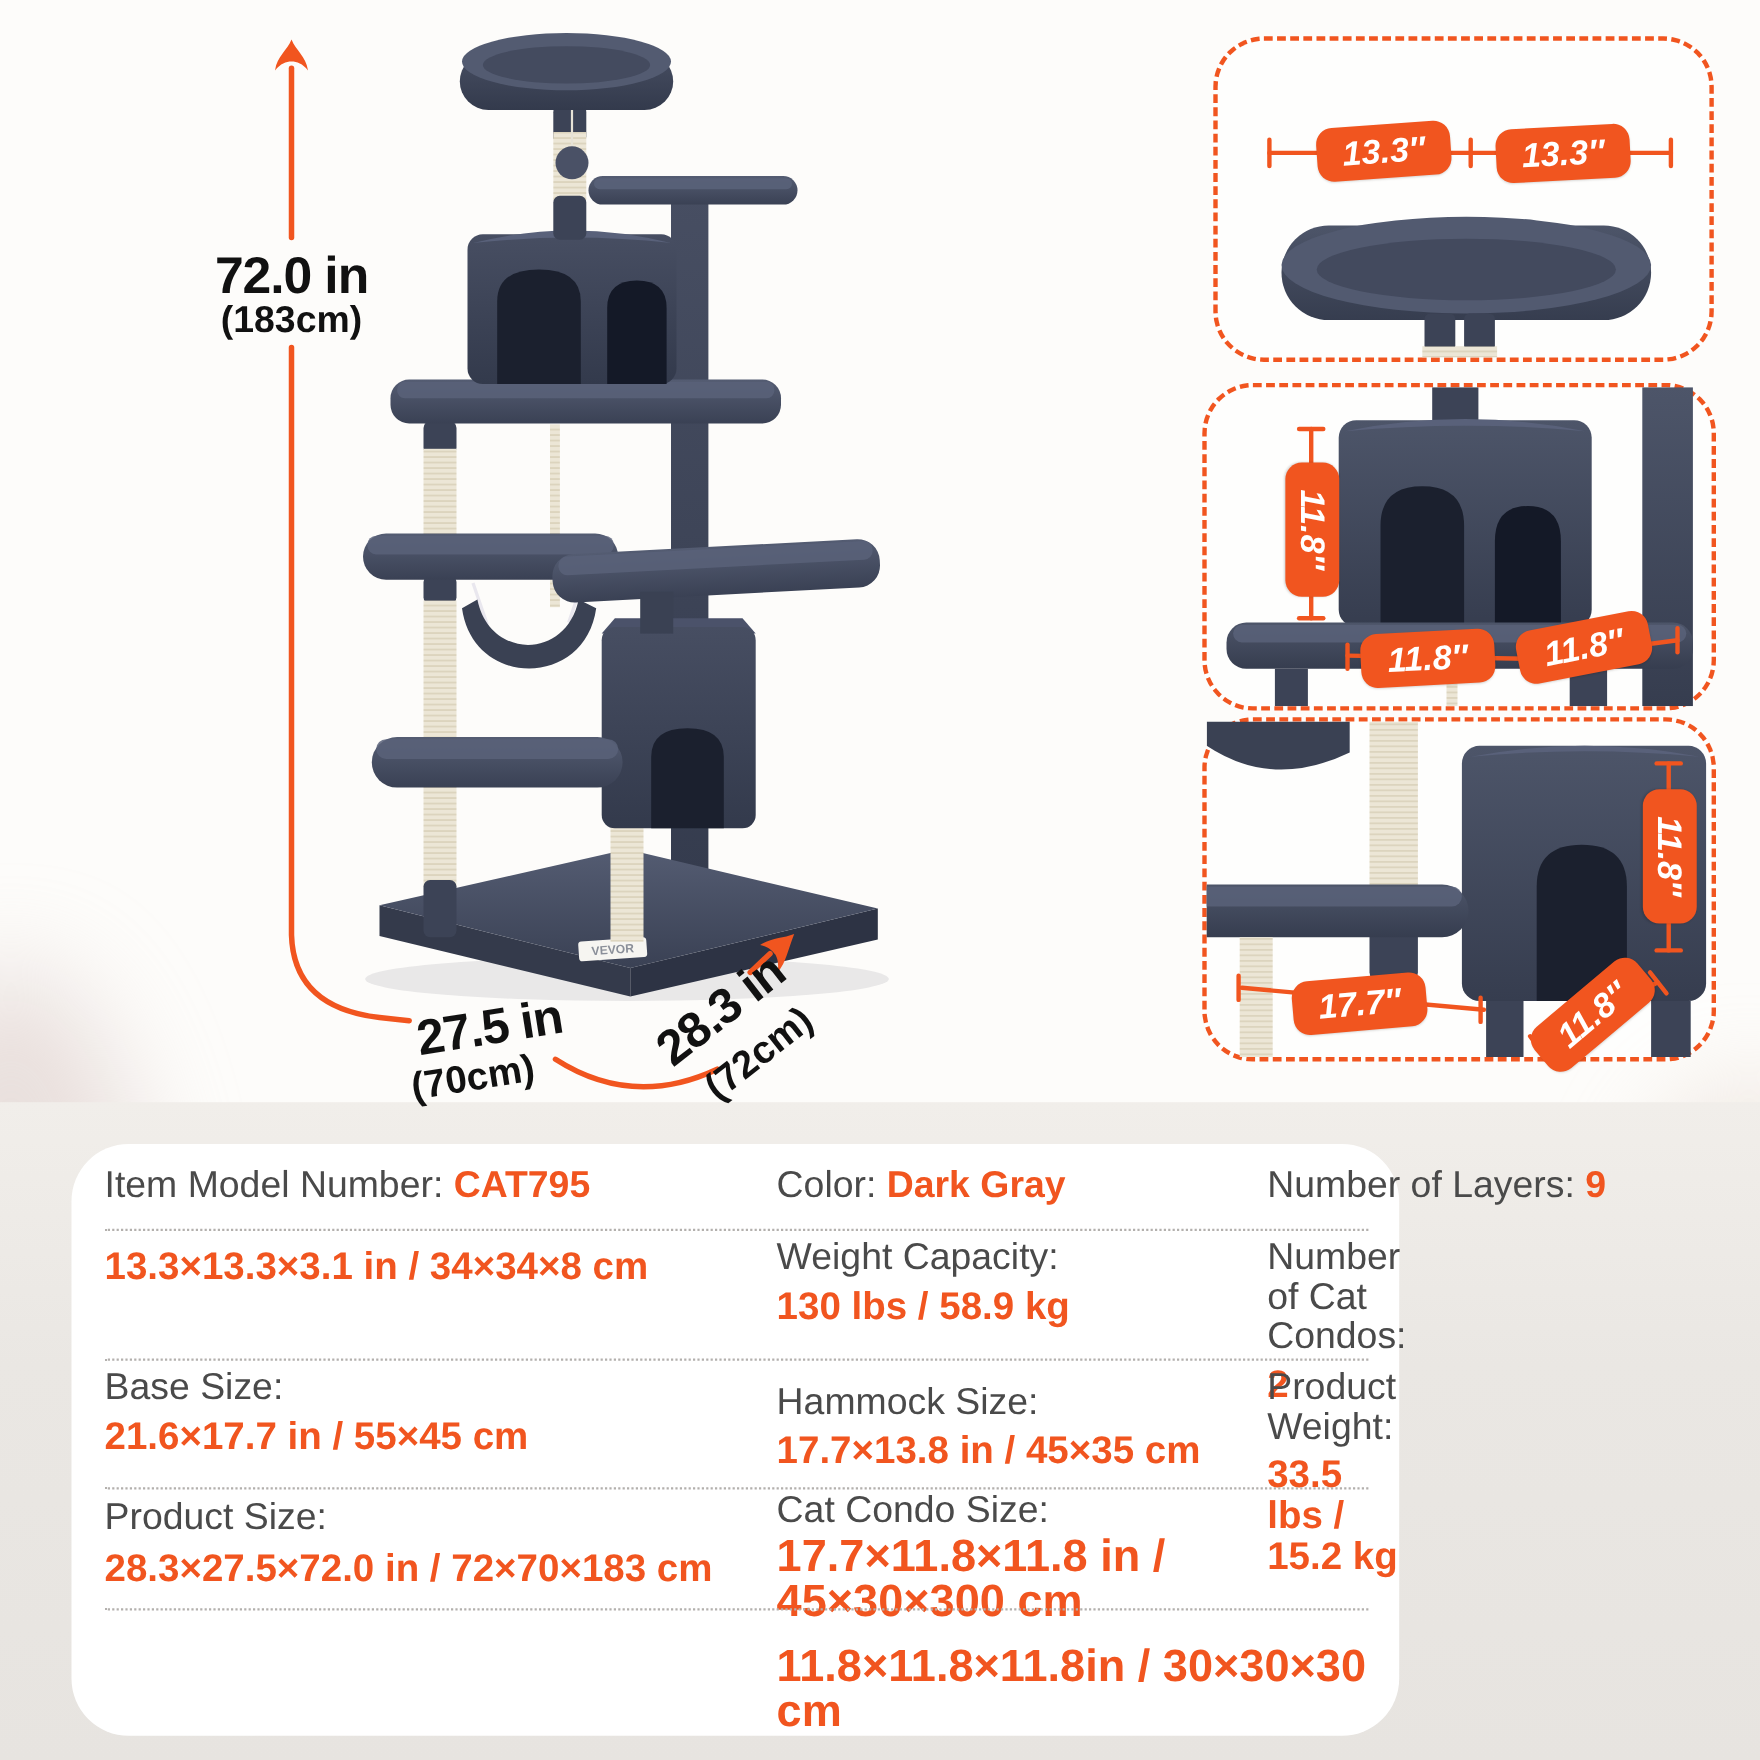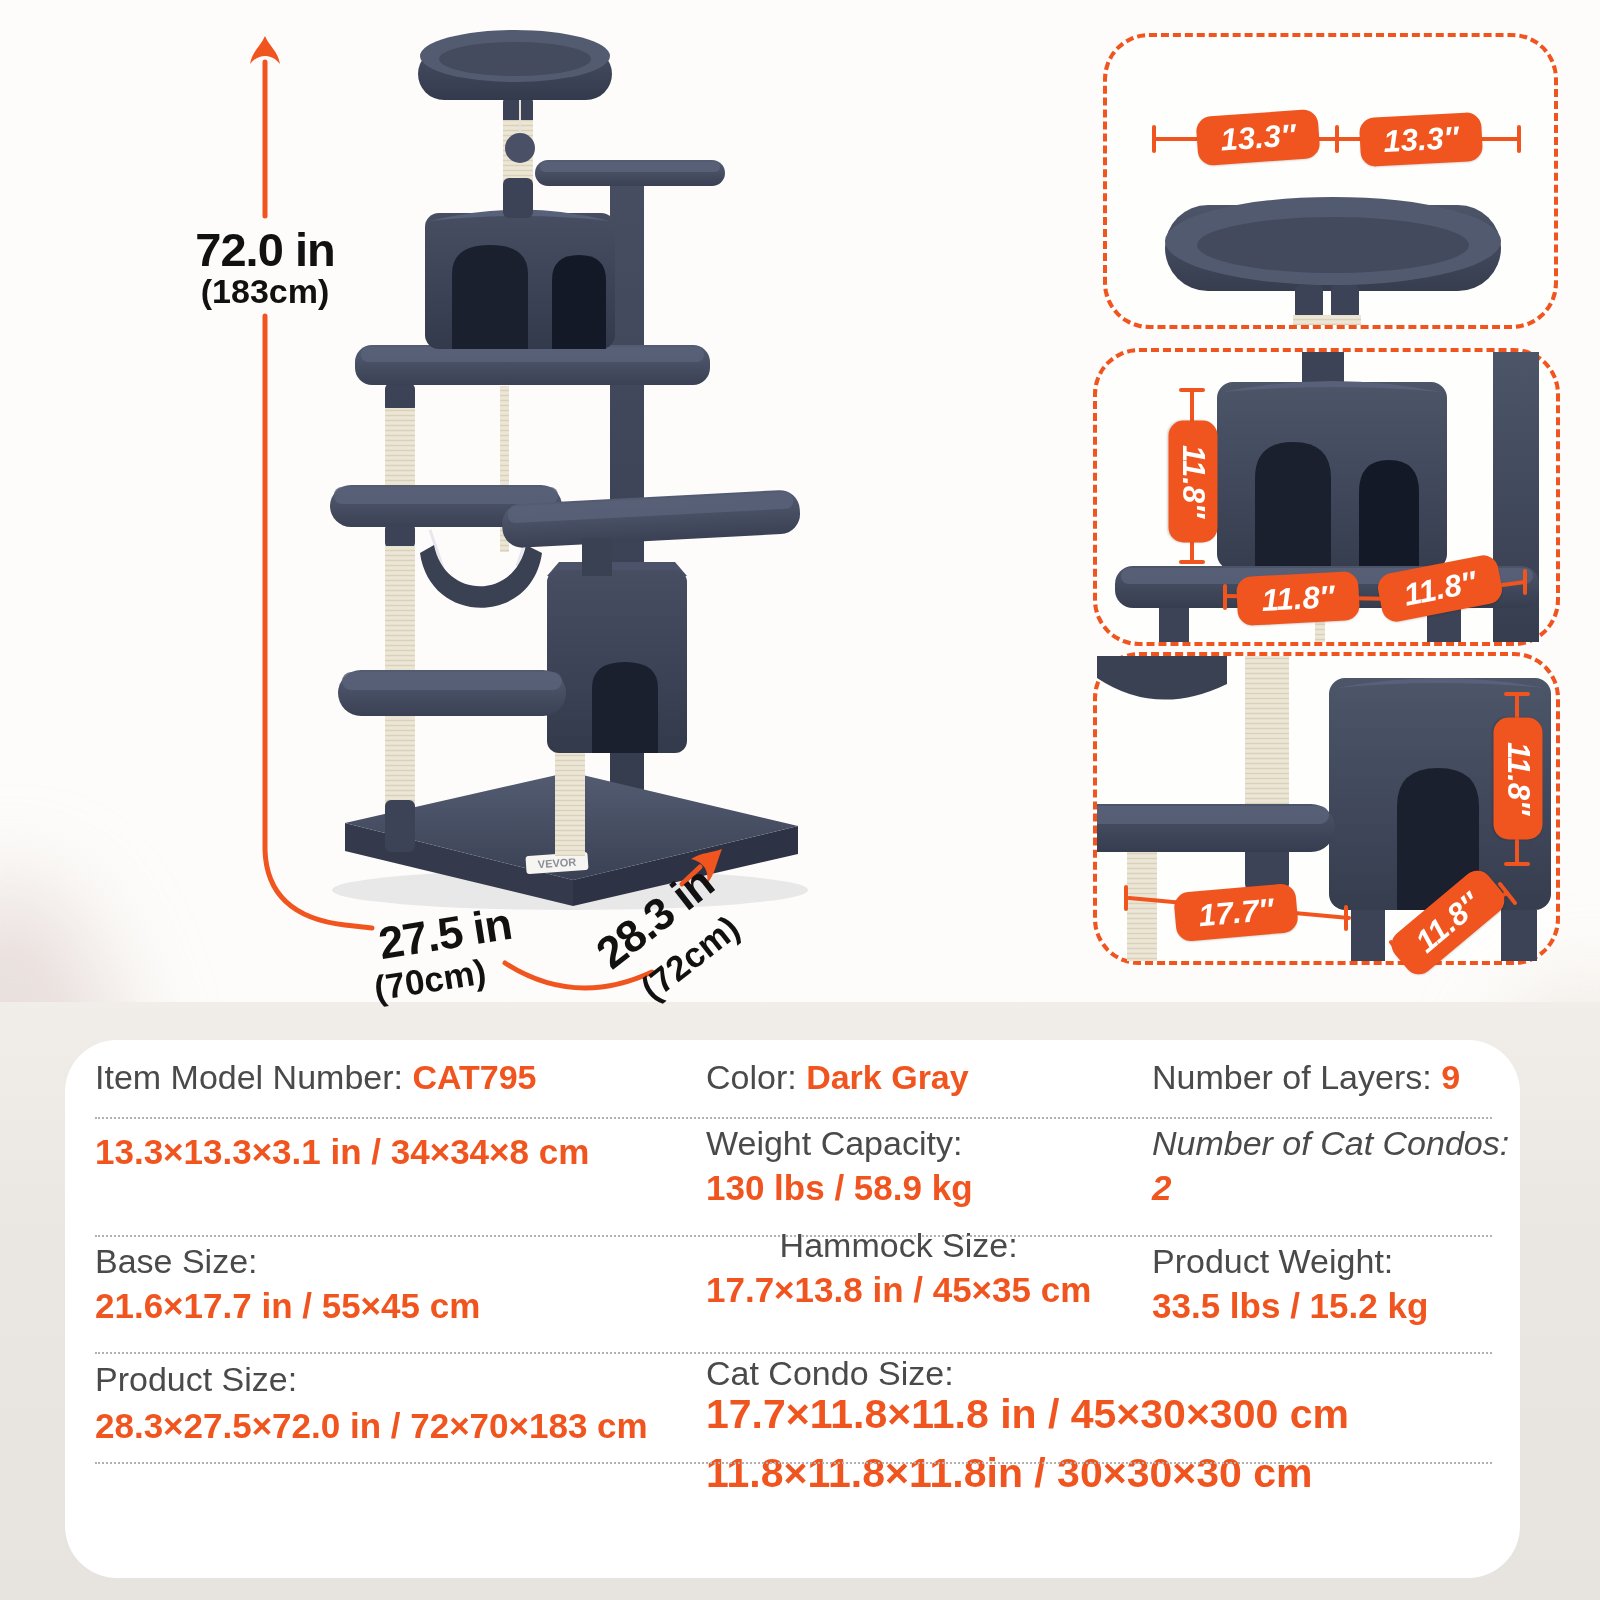--- a/index.html
+++ b/index.html
@@ -19,21 +19,21 @@
     letter-spacing:-1px;transform-origin:center;}
   .dim-metric{position:absolute;font-weight:700;color:#111;text-align:center;
     transform-origin:center;}
   
   .panel{position:absolute;border:4px dashed #F1551F;border-radius:46px;background:rgba(255,255,255,.55);}
   .panel svg{position:absolute;left:0;top:0;}
   .pill{position:absolute;background:#F1551F;color:#fff;font-weight:700;font-style:italic;
     font-size:31px;line-height:1;padding:9px 0;width:122px;text-align:center;
     border-radius:15px;transform-origin:center;box-shadow:0 1px 2px rgba(0,0,0,.15);}
   
-  .card{position:absolute;left:65px;top:1040px;width:1455px;height:538px;
+  .card{position:absolute;left:65px;top:1040px;width:1207px;height:538px;
     background:#ffffff;border-radius:52px;}
   .divider{position:absolute;left:30px;right:28px;border-top:2px dotted #b3b0ad;height:0;}
   .cell{position:absolute;line-height:1.05;}
   .lbl{font-size:34px;color:#4a4a4a;}
   .val{font-size:35px;font-weight:700;color:#F1551F;}
   .val-sm{font-size:41px;font-weight:700;color:#F1551F;line-height:1.0;}
   .inline-cell{position:absolute;font-size:34px;color:#4a4a4a;white-space:nowrap;}
   .inline-cell .val{font-size:34px;}
 </style>
 </head>
@@ -305,31 +305,31 @@
   </div>
   <div class="divider" style="top:77px;"></div>
 
   <div class="cell" style="left:30px;top:86px;">
     <div class="val" style="margin-top:8px;">13.3×13.3×3.1 in / 34×34×8 cm</div>
   </div>
   <div class="cell" style="left:641px;top:86px;">
     <div class="lbl">Weight Capacity:</div>
     <div class="val" style="margin-top:8px;">130 lbs / 58.9 kg</div>
   </div>
-  <div class="cell" style="left:1087px;top:86px;font-style:italic;">
+  <div class="cell" style="left:1087px;top:86px;">
     <div class="lbl">Number of Cat Condos:</div>
     <div class="val" style="margin-top:8px;">2</div>
   </div>
   <div class="divider" style="top:195px;"></div>
 
   <div class="cell" style="left:30px;top:204px;">
     <div class="lbl">Base Size:</div>
     <div class="val" style="margin-top:8px;">21.6×17.7 in / 55×45 cm</div>
   </div>
-  <div class="cell" style="left:641px;top:188px;text-align:center;">
+  <div class="cell" style="left:641px;top:217px;">
     <div class="lbl">Hammock Size:</div>
     <div class="val" style="margin-top:8px;">17.7×13.8 in / 45×35 cm</div>
   </div>
   <div class="cell" style="left:1087px;top:204px;">
     <div class="lbl">Product Weight:</div>
     <div class="val" style="margin-top:8px;">33.5 lbs / 15.2 kg</div>
   </div>
   <div class="divider" style="top:312px;"></div>
 
   <div class="cell" style="left:30px;top:322px;">

